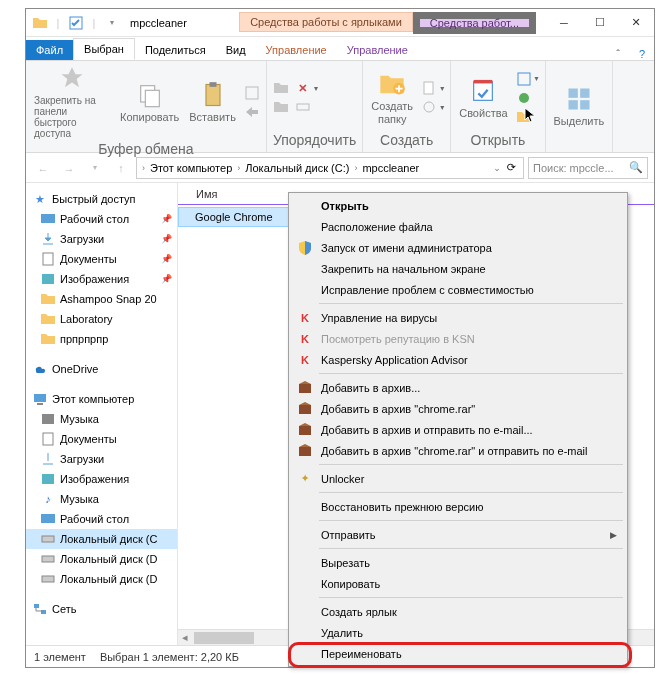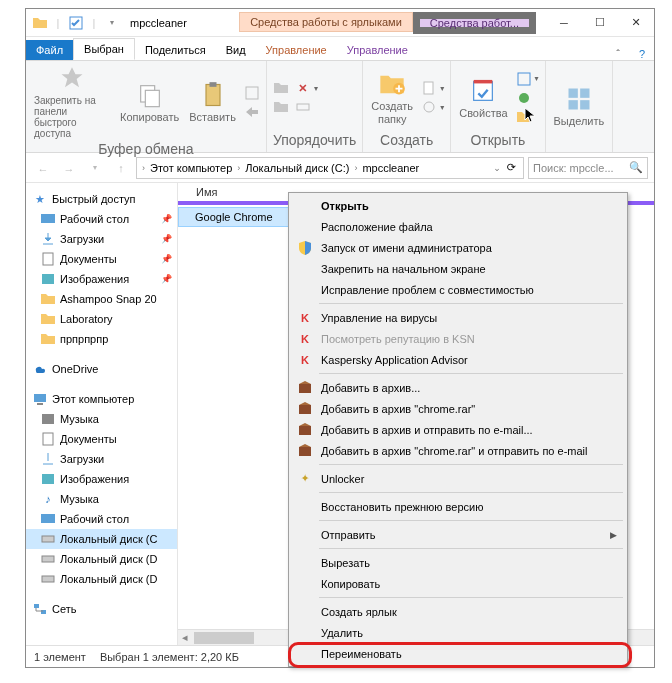--- a/index.html
+++ b/index.html
@@ -40,21 +40,21 @@
 .search-box{width:120px;height:22px;border:1px solid #ccc;display:flex;align-items:center;padding:0 4px;color:#888;gap:4px}
 .content{flex:1;display:flex;min-height:0}
 .sidebar{width:152px;border-right:1px solid #e5e5e5;overflow:hidden;padding-top:6px}
 .sb-item{display:flex;align-items:center;gap:4px;padding:2px 4px 2px 14px;white-space:nowrap;overflow:hidden}
 .sb-item.top{padding-left:6px;font-weight:400}
 .sb-item .sic{width:16px;height:16px;display:inline-flex;align-items:center;justify-content:center;flex-shrink:0}
 .sb-item .pin{margin-left:auto;color:#aaa;font-size:9px}
 .sb-item.sel{background:#cce8ff}
 .sb-sep{height:10px}
 .main{flex:1;display:flex;flex-direction:column;position:relative}
-.col-head{height:22px;border-bottom:4px solid #8b5cf6;display:flex;align-items:center;padding-left:18px;color:#333}
+.col-head{height:22px;border-bottom:1px solid #8b5cf6;display:flex;align-items:center;padding-left:18px;color:#333}
 .file-row{height:20px;display:flex;align-items:center;gap:6px;padding-left:10px;background:#cce8ff;border:1px solid #99d1ff;width:140px;margin-top:2px}
 .status{height:22px;border-top:1px solid #e0e0e0;display:flex;align-items:center;padding:0 8px;gap:14px;color:#333}
 .ctx{position:absolute;left:288px;top:192px;width:340px;background:#f0f0f0;border:1px solid #a0a0a0;box-shadow:2px 2px 4px rgba(0,0,0,.25);padding:2px}
 .ctx-item{height:21px;display:flex;align-items:center;padding-left:30px;position:relative;color:#000}
 .ctx-item .cic{position:absolute;left:6px;width:16px;height:16px;display:inline-flex;align-items:center;justify-content:center}
 .ctx-item .arrow{margin-left:auto;margin-right:8px;color:#555;font-size:9px}
 .ctx-item.disabled{color:#9a9a9a}
 .ctx-sep{height:1px;background:#d0d0d0;margin:3px 2px 3px 28px}
 .highlight{position:absolute;left:288px;top:642px;width:344px;height:26px;border:3px solid #e02020;border-radius:10px;pointer-events:none}
 .cursor{position:absolute;left:524px;top:107px;width:16px;height:16px;pointer-events:none}

